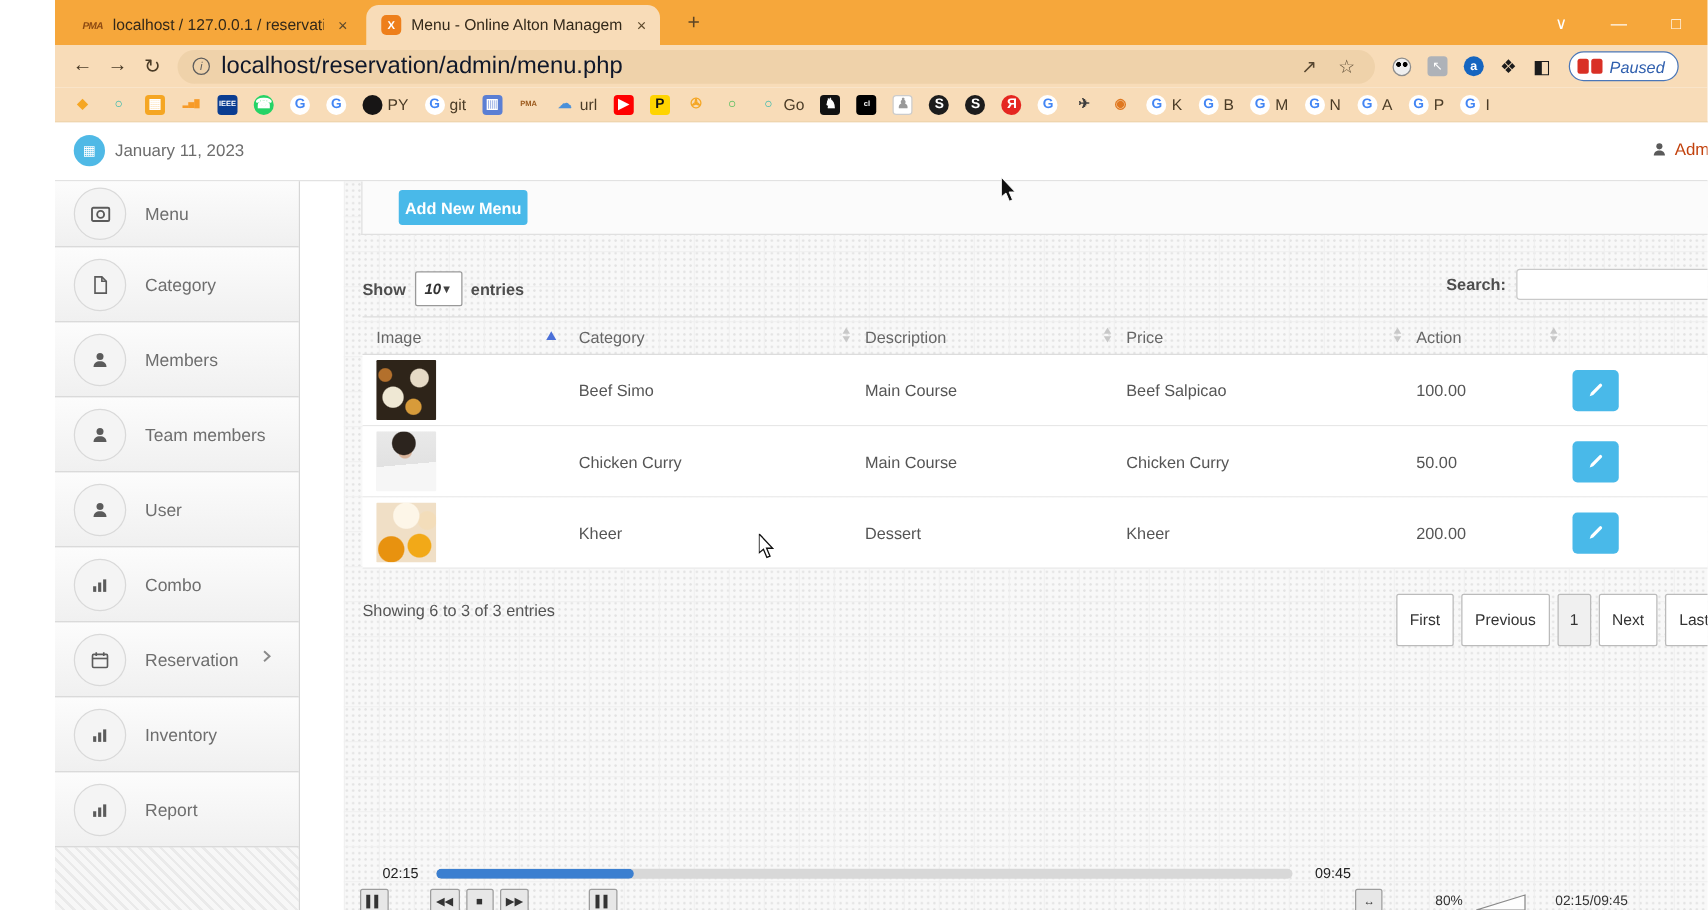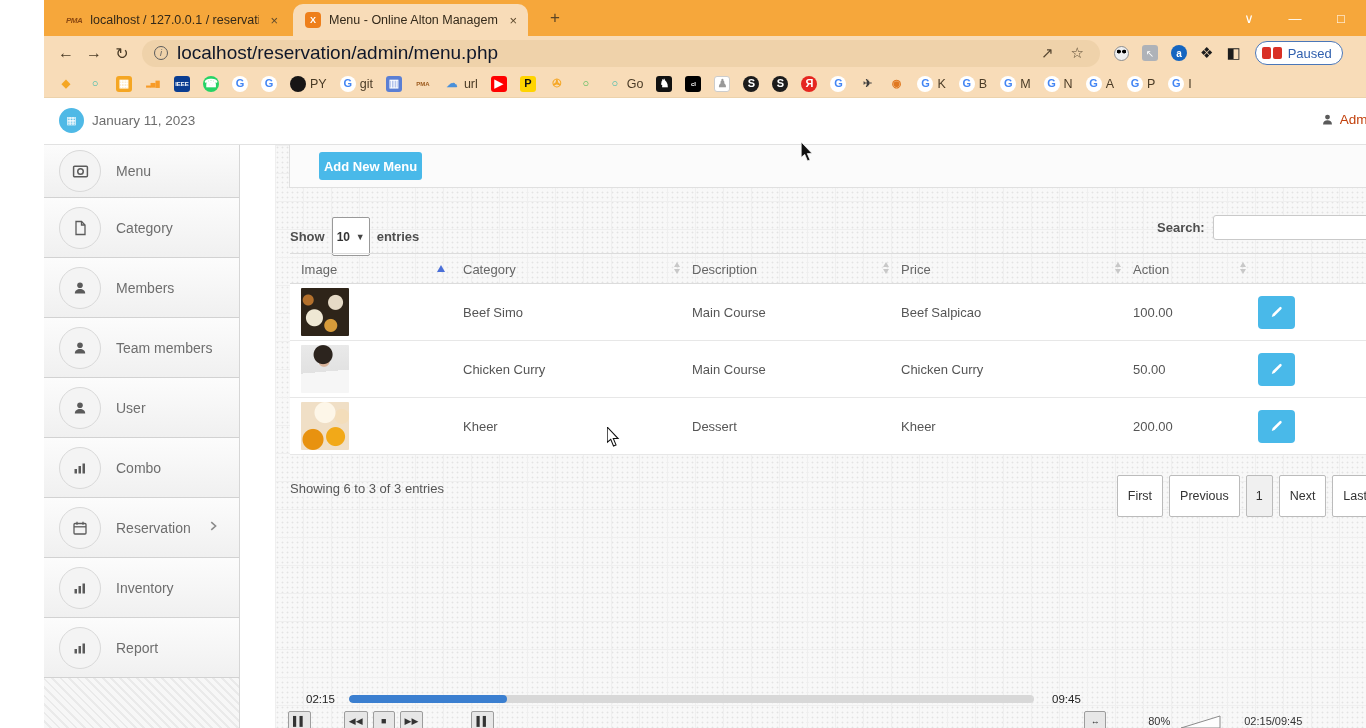--- a/index.html
+++ b/index.html
@@ -36,21 +36,21 @@
   .extrow { display:flex; align-items:center; gap:13px; margin-left:14px; }
   .ext-panda { width:15px; height:15px; border-radius:50%; border:1px solid #8d8d8d; background:
       radial-gradient(circle at 30% 35%, #000 1.7px, transparent 2.2px),
       radial-gradient(circle at 70% 35%, #000 1.7px, transparent 2.2px), #efefef; }
   .ext-cursor { width:16px; height:16px; border-radius:3px; background:#aeb2b8; color:#fff; font-size:10px;
                 display:flex; align-items:center; justify-content:center; }
   .ext-a { width:16px; height:16px; border-radius:50%; background:#1565c0; color:#fff; font-weight:bold;
            font-size:10px; display:flex; align-items:center; justify-content:center; }
   .ext-glyph { font-size:15px; color:#1c1c1c; }
   .chip { height:24px; border:1.5px solid #4b77b8; border-radius:13px; background:#fff; display:flex;
-          align-items:center; gap:6px; padding:0 10px 0 6px; margin-left:14px; cursor:pointer; }
+          align-items:center; gap:6px; padding:0 10px 0 6px; margin-left:14px; cursor:pointer;font-style:italic; }
   .chipbadge { display:flex; gap:2px; }
   .chipbadge i { width:9px; height:12px; background:#d93025; border-radius:2px; }
   .chip span { color:#2f5fae; font-size:13px; }
   .menu3 { font-size:16px; color:#4a3a26; margin-left:12px; padding:0 6px; cursor:pointer; }
 
   .bookmarks { position:absolute; top:70px; left:0; right:0; height:28px; background:#f8dcb8;
                border-bottom:1px solid #ecd2ab; display:flex; align-items:center; gap:13px;
                padding:0 14px; overflow:hidden; }
   .bm { display:flex; align-items:center; gap:4px; cursor:pointer; flex:0 0 auto; }
   .bm-ico { width:16px; height:16px; border-radius:3px; display:flex; align-items:center;
@@ -88,23 +88,23 @@
                radial-gradient(circle,#e3e3e3 0.7px, transparent 1.2px);
              background-size:28px 28px, 28px 28px, 5px 5px; }
   .addpanel { position:absolute; top:0; left:14px; right:18px; height:43px; background:#fbfbfb;
               border:1px solid #e0e0e0; border-top:none; }
   .addbtn { position:absolute; left:29px; top:7px; width:103px; height:28px; background:#49b9e9;
             color:#fff; border:none; border-radius:3px; font-weight:bold; font-size:13px;
             font-family:"Liberation Sans",sans-serif; cursor:pointer; }
 
   .ctrl-show { position:absolute; left:15px; top:72px; display:flex; align-items:center; gap:7px;
                font-size:13px; font-weight:bold; color:#4e4e4e; }
-  .lenselect { width:38px; height:39px; border:1px solid #999; border-radius:2px; background:#fff;
-               font-size:12px; color:#333; display:flex; align-items:center; justify-content:space-between;
-               padding:0 4px; cursor:pointer; }
+  .lenselect { width:38px; height:28px; border:1px solid #999; border-radius:2px; background:#fff;
+               font-size:12px; color:#333; display:flex; align-items:center; justify-content:center;
+               padding:0 4px; cursor:pointer;font-style:italic; }
   .lenselect .car { font-size:9px; color:#444; }
   .ctrl-search { position:absolute; left:882px; top:70px; display:flex; align-items:center; gap:8px;
                  font-size:13px; font-weight:bold; color:#4e4e4e; }
   .searchbox { width:172px; height:25px; border:1px solid #c9c9c9; border-radius:3px; background:#fff;
                font-size:13px; padding:0 6px; font-family:"Liberation Sans",sans-serif; }
 
   .dtable { position:absolute; left:15px; top:108px; width:1088px; }
   .trow { display:grid; grid-template-columns:162px 229px 209px 232px 125px 1fr; padding-left:11px; }
   .thead { height:31px; border-top:1px solid #dcdcdc; border-bottom:1px solid #dcdcdc; align-items:center; }
   .th { position:relative; font-size:13px; color:#666; display:flex; align-items:center; height:31px; cursor:pointer; }

